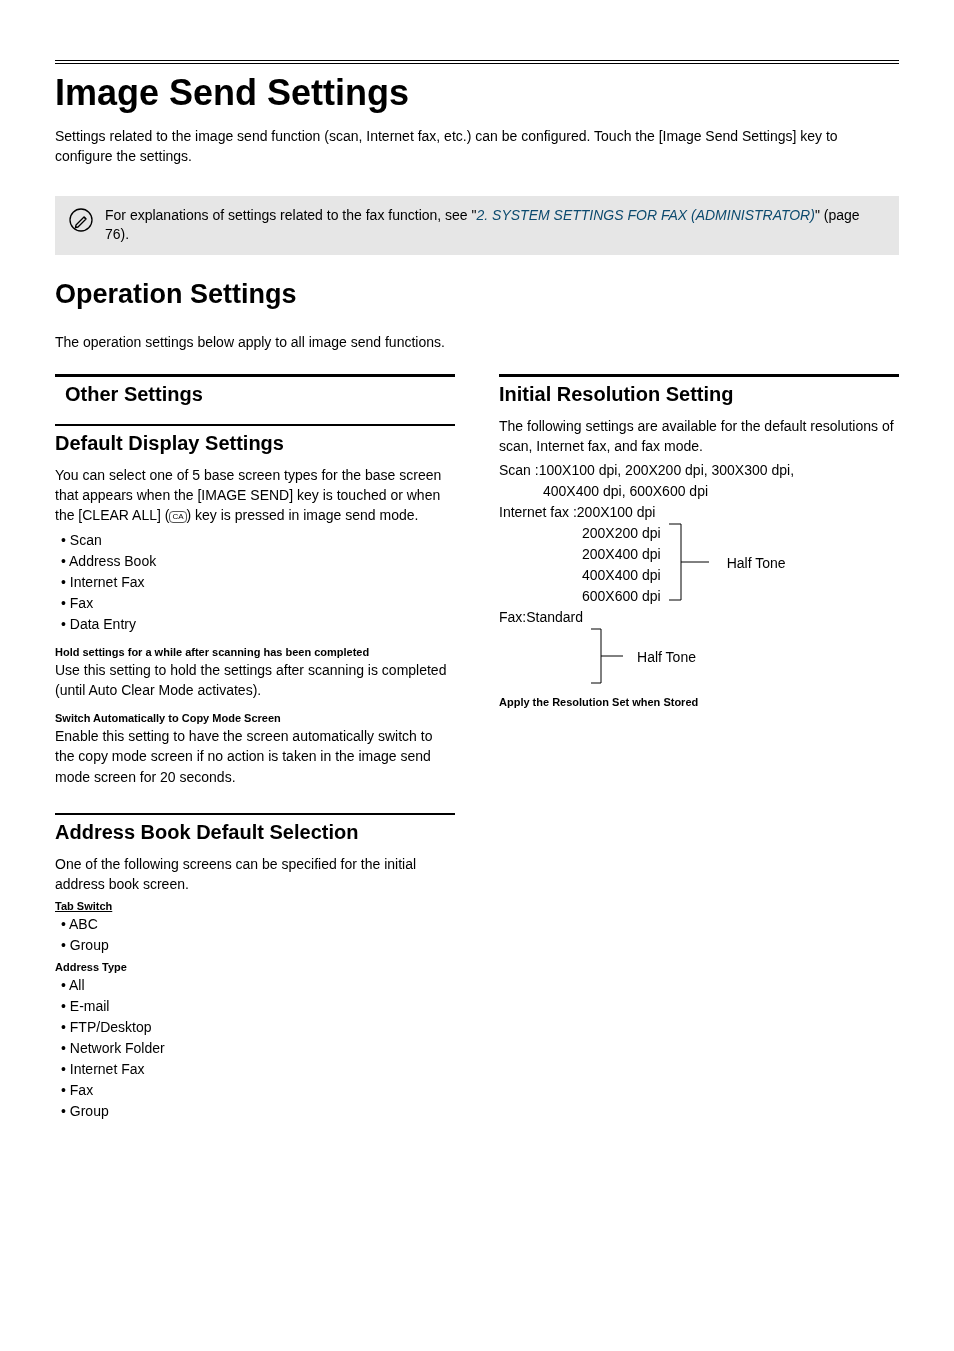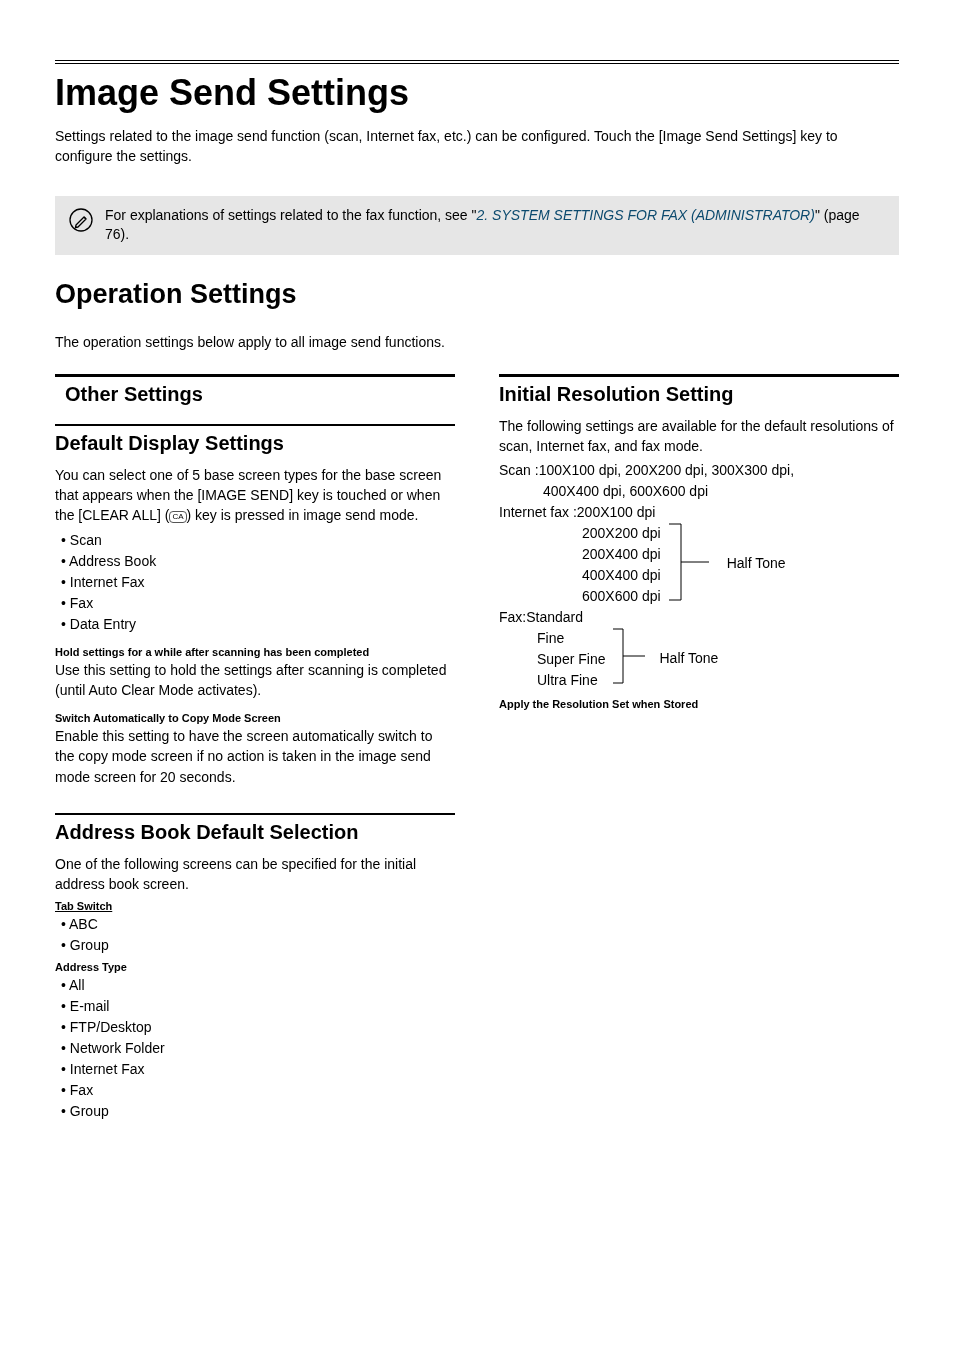--- a/index.html
+++ b/index.html
@@ -263,25 +263,20 @@
     </div>
 
     <div class="res-block">
       <div class="res-diagram">
         <div>
           <div class="res-row">
             <span class="res-label">Fax:</span>
             <span>  </span>
             <span>Standard</span>
           </div>
-          <div style="padding-left:38px;">
-            <div>Fine</div>
-            <div>Super Fine</div>
-            <div>Ultra Fine</div>
-          </div>
         </div>
         <svg class="bracket-svg" width="48" height="64" viewBox="0 0 48 64" style="margin-top:18px;">
           <path d="M 8 4 L 18 4 L 18 58 L 8 58 M 18 31 L 40 31" fill="none" stroke="#000" stroke-width="1"></path>
         </svg>
         <span class="halftone-label" style="margin-top:18px;">Half Tone</span>
       </div>
     </div>
 
     <p class="sub-heading" style="margin-top:6px;">Apply the Resolution Set when Stored</p>
 

